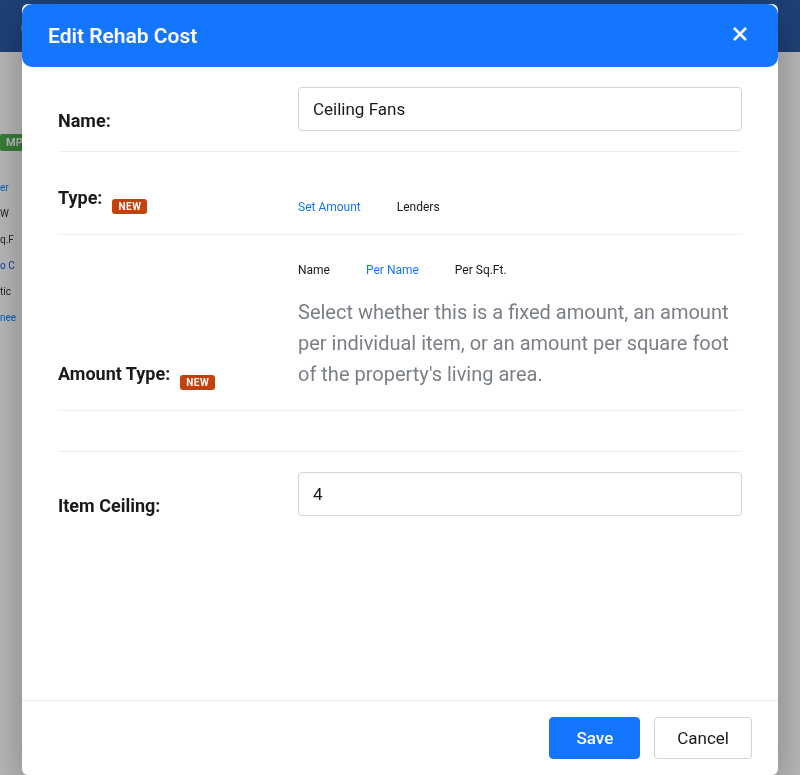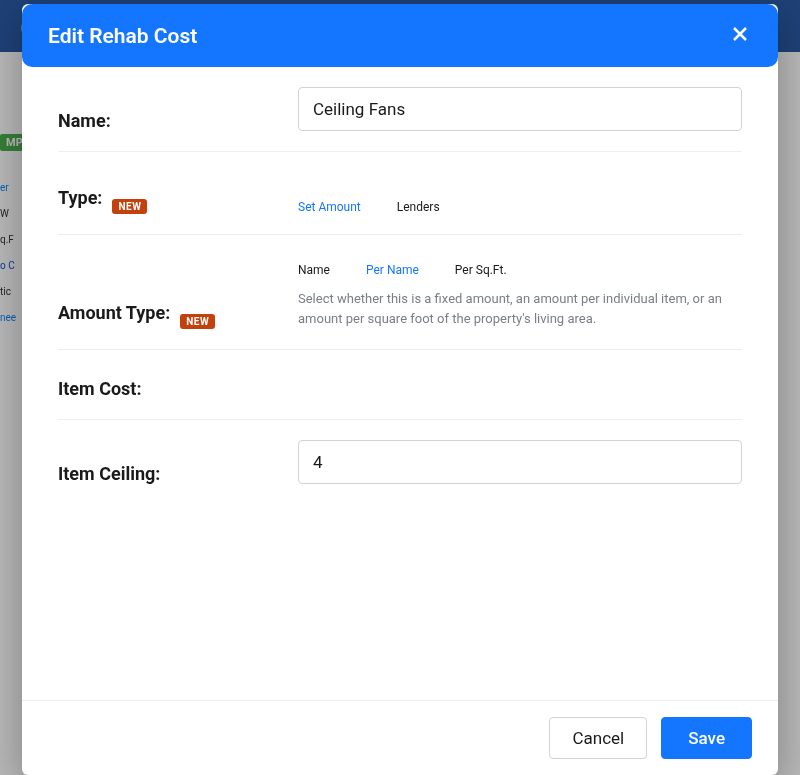--- a/index.html
+++ b/index.html
@@ -26,21 +26,21 @@
   .modal-body { flex: 1; overflow-y: auto; padding: 0 36px; }
   .field-row { display: flex; align-items: flex-end; padding: 20px 0; border-bottom: 1px solid #eceef0; }
   .field-row:last-child { border-bottom: none; }
   .field-label { width: 240px; flex: 0 0 240px; font-size: 18px; font-weight: 700; color: #1a1a1a; padding-top: 8px; display: flex; align-items: center; gap: 10px; }
   .field-control { flex: 1; }
   .text-input { width: 100%; height: 44px; border: 1px solid #d0d4d9; border-radius: 4px; padding: 0 14px; font-size: 17px; color: #1a1a1a; font-family: inherit; }
   .badge-new { display: inline-block; background: #c2410c; color: #fff; font-size: 10px; font-weight: 700; letter-spacing: 0.5px; padding: 2px 6px; border-radius: 3px; margin-top: 19px; }
   .opt-row { display: flex; gap: 36px; margin: 8px 0 0 0; }
   .opt { font-size: 12px; color: #1a1a1a; cursor: pointer; }
   .opt.active { color: #1476ff; }
-  .help-text { margin-top: 12px; font-size: 13px; color: #7a7f87; line-height: 1.55; }
+  .help-text { margin-top: 20px; font-size: 20px; color: #7a7f87; line-height: 1.55; }
   .modal-footer { border-top: 1px solid #eceef0; padding: 16px 26px; display: flex; justify-content: flex-end; gap: 14px; }
   .btn { height: 42px; padding: 0 22px; border-radius: 4px; font-size: 17px; cursor: pointer; font-family: inherit; }
   .btn-cancel { background: #fff; border: 1px solid #d0d4d9; color: #1a1a1a; }
   .btn-save { background: #1476ff; border: 1px solid #1476ff; color: #fff; font-weight: 500; padding: 0 26px; }
 </style>
 </head>
 <body>
 
 <div class="bg-page">
   <div class="bg-nav">
@@ -107,29 +107,28 @@
         <div class="opt-row">
           <span class="opt">Name</span>
           <span class="opt active">Per Name</span>
           <span class="opt">Per Sq.Ft.</span>
         </div>
         <div class="help-text">Select whether this is a fixed amount, an amount per individual item, or an amount per square foot of the property's living area.</div>
       </div>
     </div>
 
     <div class="field-row">
-      <div class="field-label">Item Cost:</div>
     </div>
 
     <div class="field-row">
       <div class="field-label">Item Ceiling:</div>
       <div class="field-control">
         <input class="text-input" type="text" value="4" style="">
       </div>
     </div>
 
   </div>
 
   <div class="modal-footer">
+    <button class="btn btn-save">Save</button>
     <button class="btn btn-cancel">Cancel</button>
-    <button class="btn btn-save">Save</button>
   </div>
 </div>
 
 </body></html>

